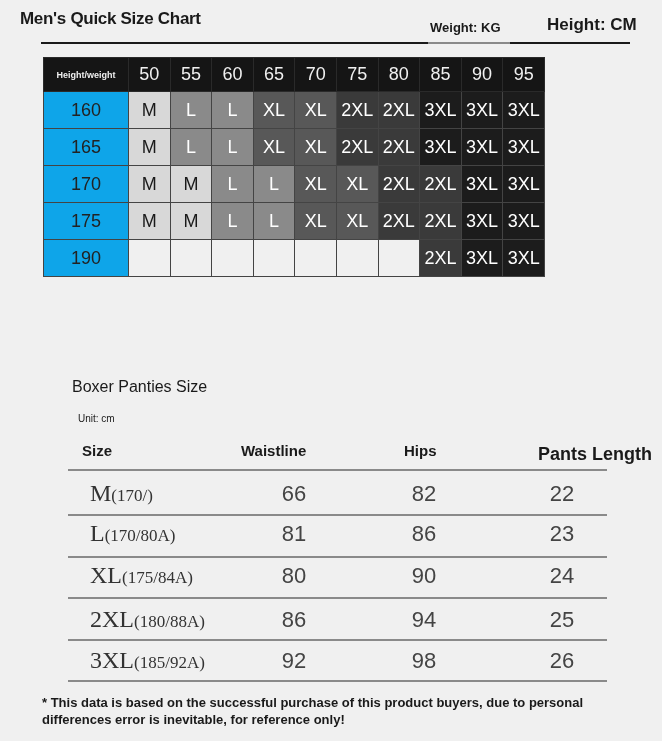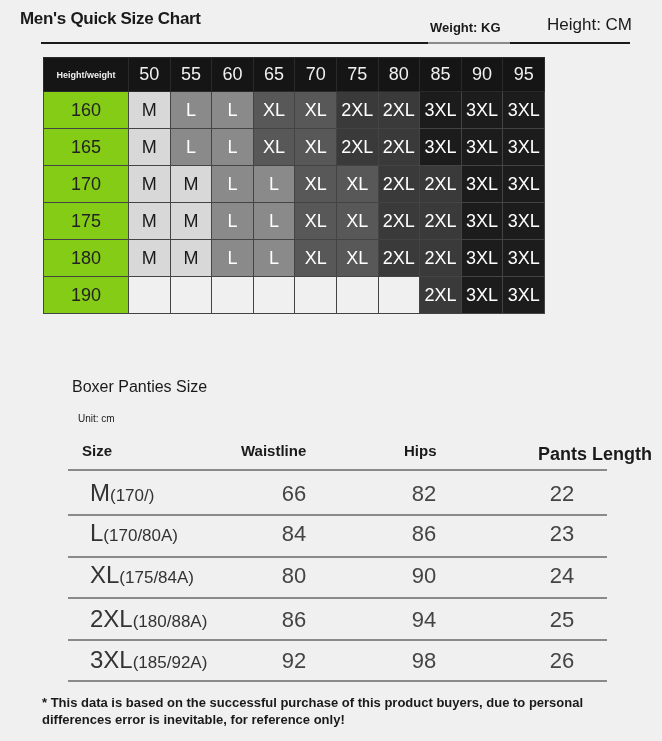--- a/index.html
+++ b/index.html
@@ -1,43 +1,43 @@
 <!DOCTYPE html>
 <html><head>
 <meta charset="utf-8">
 <style>
   html, body { margin:0; padding:0; }
   body { width:662px; height:741px; background:#f0f0f0; position:relative; overflow:hidden;
          font-family:"Liberation Sans", "DejaVu Sans", sans-serif; color:#1a1a1a; }
   .title { position:absolute; left:20px; top:9px; font-size:17px; font-weight:bold; letter-spacing:-0.3px; }
   .weight-unit { position:absolute; left:430px; top:20px; font-size:13px; font-weight:bold; }
-  .height-unit { position:absolute; left:547px; top:15px; font-size:17px; font-weight:normal; }
+  .height-unit { position:absolute; left:547px; top:15px; font-size:17px; font-weight:bold; }
   .rule { position:absolute; left:41px; top:42px; width:589px; height:2px; background:#1a1a1a; }
   .rule-hl { position:absolute; left:428px; top:42px; width:82px; height:2px; background:#8a8a8a; }
 
   table.grid { position:absolute; left:43px; top:57px; border-collapse:collapse; table-layout:fixed; width:502px; }
   table.grid td, table.grid th { height:36px; padding:0; text-align:center; vertical-align:middle;
      border:1px solid #444; font-size:18px; font-weight:normal; }
   table.grid th { background:#151515; color:#f0f0f0; height:33px; border-color:#2a2a2a; }
   table.grid th.corner { font-size:9px; font-weight:bold; width:84px; }
-  table.grid td.h { background:#84cc16; color:#222; }
+  table.grid td.h { background:#0ea5e9; color:#222; }
   td.s-M { background:#d8d8d8; color:#1a1a1a; }
   td.s-L { background:#8a8a8a; color:#fff; }
   td.s-XL { background:#585858; color:#fff; }
   td.s-2XL { background:#3a3a3a; color:#fff; }
   td.s-3XL { background:#1c1c1c; color:#fff; }
   td.s-empty { background:#f0f0f0; }
 
   .sub-title { position:absolute; left:72px; top:378px; font-size:16px; font-weight:normal; }
   .unit { position:absolute; left:72px; top:413px; font-size:10px; font-weight:normal;margin-left:6px; }
   .ph { position:absolute; top:442px; font-size:15px; font-weight:bold; }
   .ph.small { font-size:18px; top:444px; }
   .hline { position:absolute; left:68px; width:539px; height:2px; background:#8a8a8a; }
   .prow { position:absolute; left:68px; width:539px; height:40px; }
-  .prow .size { position:absolute; left:22px; bottom:4px; font-size:24px; color:#333; white-space:nowrap; }
+  .prow .size { position:absolute; left:22px; bottom:4px; font-size:24px; color:#333; white-space:nowrap;font-family:Liberation Serif, serif; }
   .prow .size .spec { font-size:17px; }
   .prow .v { position:absolute; bottom:4px; font-size:22px; color:#444; width:60px; text-align:center; }
   .note { position:absolute; left:42px; top:694px; width:600px; font-size:13px; font-weight:bold; line-height:17px; }
 </style>
 </head>
 <body>
 
 <div class="title">Men's Quick Size Chart</div>
 <div class="weight-unit">Weight: KG</div>
 <div class="height-unit">Height: CM</div>
@@ -107,33 +107,20 @@
         <td class="s-L">L</td>
         <td class="s-L">L</td>
         <td class="s-XL">XL</td>
         <td class="s-XL">XL</td>
         <td class="s-2XL">2XL</td>
         <td class="s-2XL">2XL</td>
         <td class="s-3XL">3XL</td>
         <td class="s-3XL">3XL</td>
       </tr>
       <tr>
-        <td class="h">180</td>
-        <td class="s-M">M</td>
-        <td class="s-M">M</td>
-        <td class="s-L">L</td>
-        <td class="s-L">L</td>
-        <td class="s-XL">XL</td>
-        <td class="s-XL">XL</td>
-        <td class="s-2XL">2XL</td>
-        <td class="s-2XL">2XL</td>
-        <td class="s-3XL">3XL</td>
-        <td class="s-3XL">3XL</td>
-      </tr>
-      <tr>
         <td class="h">190</td>
         <td class="s-empty"></td>
         <td class="s-empty"></td>
         <td class="s-empty"></td>
         <td class="s-empty"></td>
         <td class="s-empty"></td>
         <td class="s-empty"></td>
         <td class="s-empty"></td>
         <td class="s-2XL">2XL</td>
         <td class="s-3XL">3XL</td>
@@ -152,21 +139,21 @@
     <div class="hline" style="top: 469px;"></div>
     <div class="prow" style="top: 471px;">
       <span class="size"><span>M</span><span class="spec">(170/)</span></span>
       <span class="v" style="left:196px">66</span>
       <span class="v" style="left:326px">82</span>
       <span class="v" style="left:464px">22</span>
     </div>
     <div class="hline" style="top: 514px;"></div>
     <div class="prow" style="top: 511px;">
       <span class="size"><span>L</span><span class="spec">(170/80A)</span></span>
-      <span class="v" style="left:196px">84</span>
+      <span class="v" style="left:196px">81</span>
       <span class="v" style="left:326px">86</span>
       <span class="v" style="left:464px">23</span>
     </div>
     <div class="hline" style="top: 556px;"></div>
     <div class="prow" style="top: 553px;">
       <span class="size"><span>XL</span><span class="spec">(175/84A)</span></span>
       <span class="v" style="left:196px">80</span>
       <span class="v" style="left:326px">90</span>
       <span class="v" style="left:464px">24</span>
     </div>

